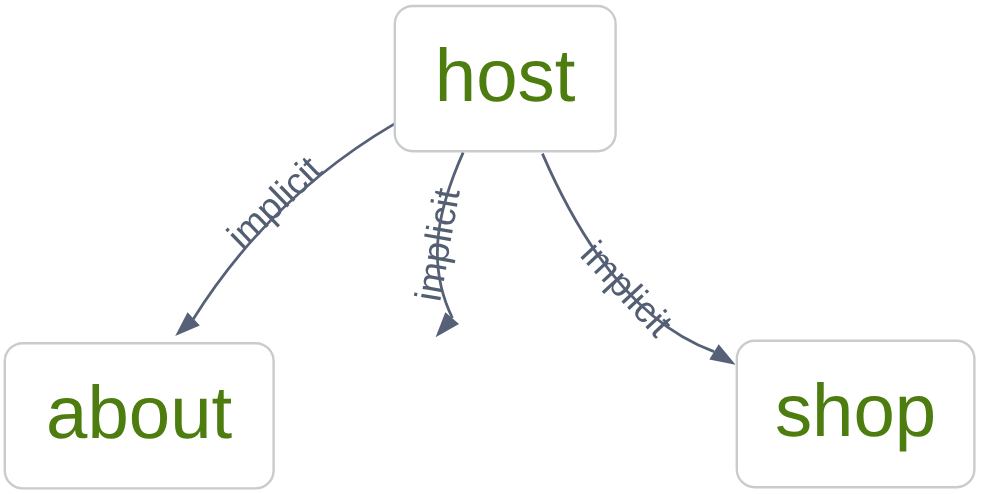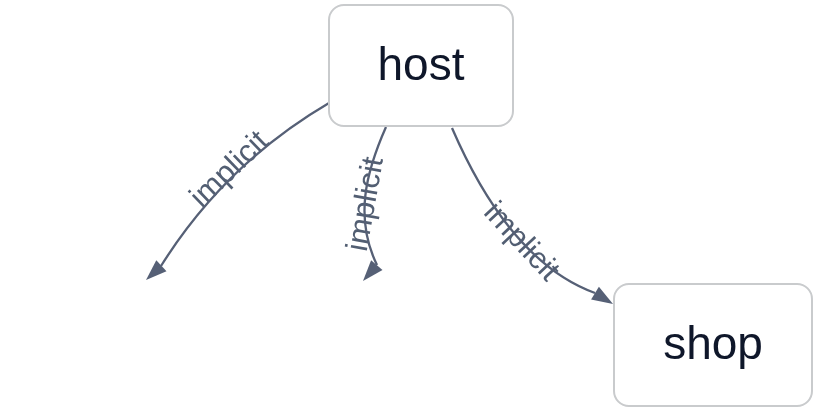--- a/index.html
+++ b/index.html
@@ -22,22 +22,22 @@
     background: #ffffff;
     border: 2px solid #c9cbcd;
     border-radius: 16px;
     display: flex;
     align-items: center;
     justify-content: center;
     z-index: 3;
     cursor: pointer;
   }
   .node .label {
-    font-size: 46px;
-    color: #0f172a;
+    font-size: 62px;
+    color: #4d7c0f;
     line-height: 1;
     padding-bottom: 4px;
     white-space: nowrap;
   }
   .node-host  { left: 328px; top: 4px;   width: 186px; height: 123px; }
   .node-about { left: 3px;   top: 285px; width: 226px; height: 123px; }
   .node-cart  { left: 333px; top: 284px; width: 174px; height: 123px; }
   .node-shop  { left: 613px; top: 283px; width: 200px; height: 124px; }
   
   .edge-label {
@@ -85,17 +85,20 @@
     <path d="M 386,127 C 366,172 354,218 377,265"></path>
     <polygon points="363,281 371.1,260.2 382.5,270.0"></polygon>
 
     <path d="M 452,128 Q 510,262 595,293"></path>
     <polygon points="613,304 591.1,299.6 598.9,286.8"></polygon>
   </svg>
 
   <div class="node node-host">
     <span class="label">host</span>
   </div>
+  <div class="node node-about">
+    <span class="label">about</span>
+  </div>
   <div class="node node-shop">
     <span class="label">shop</span>
   </div>
 
 </div>
 
 </body></html>

